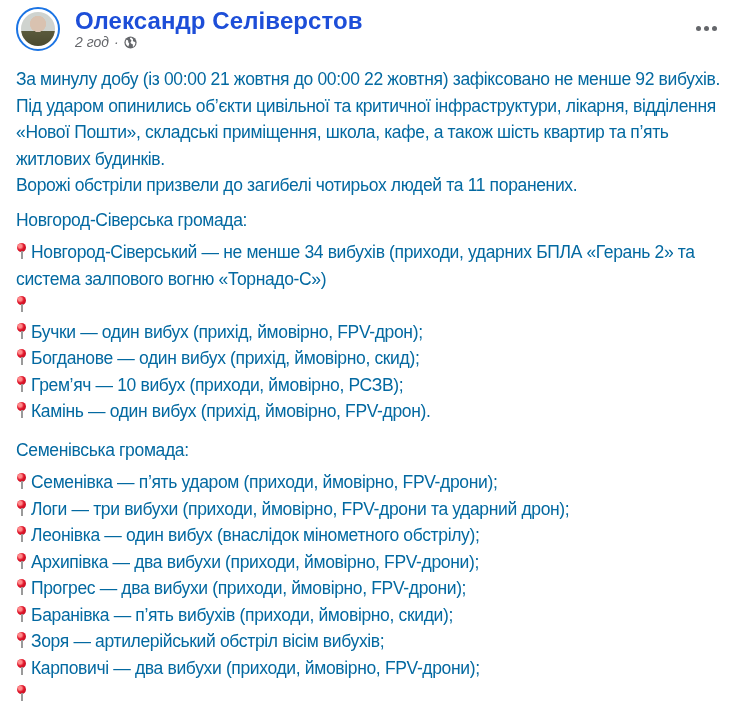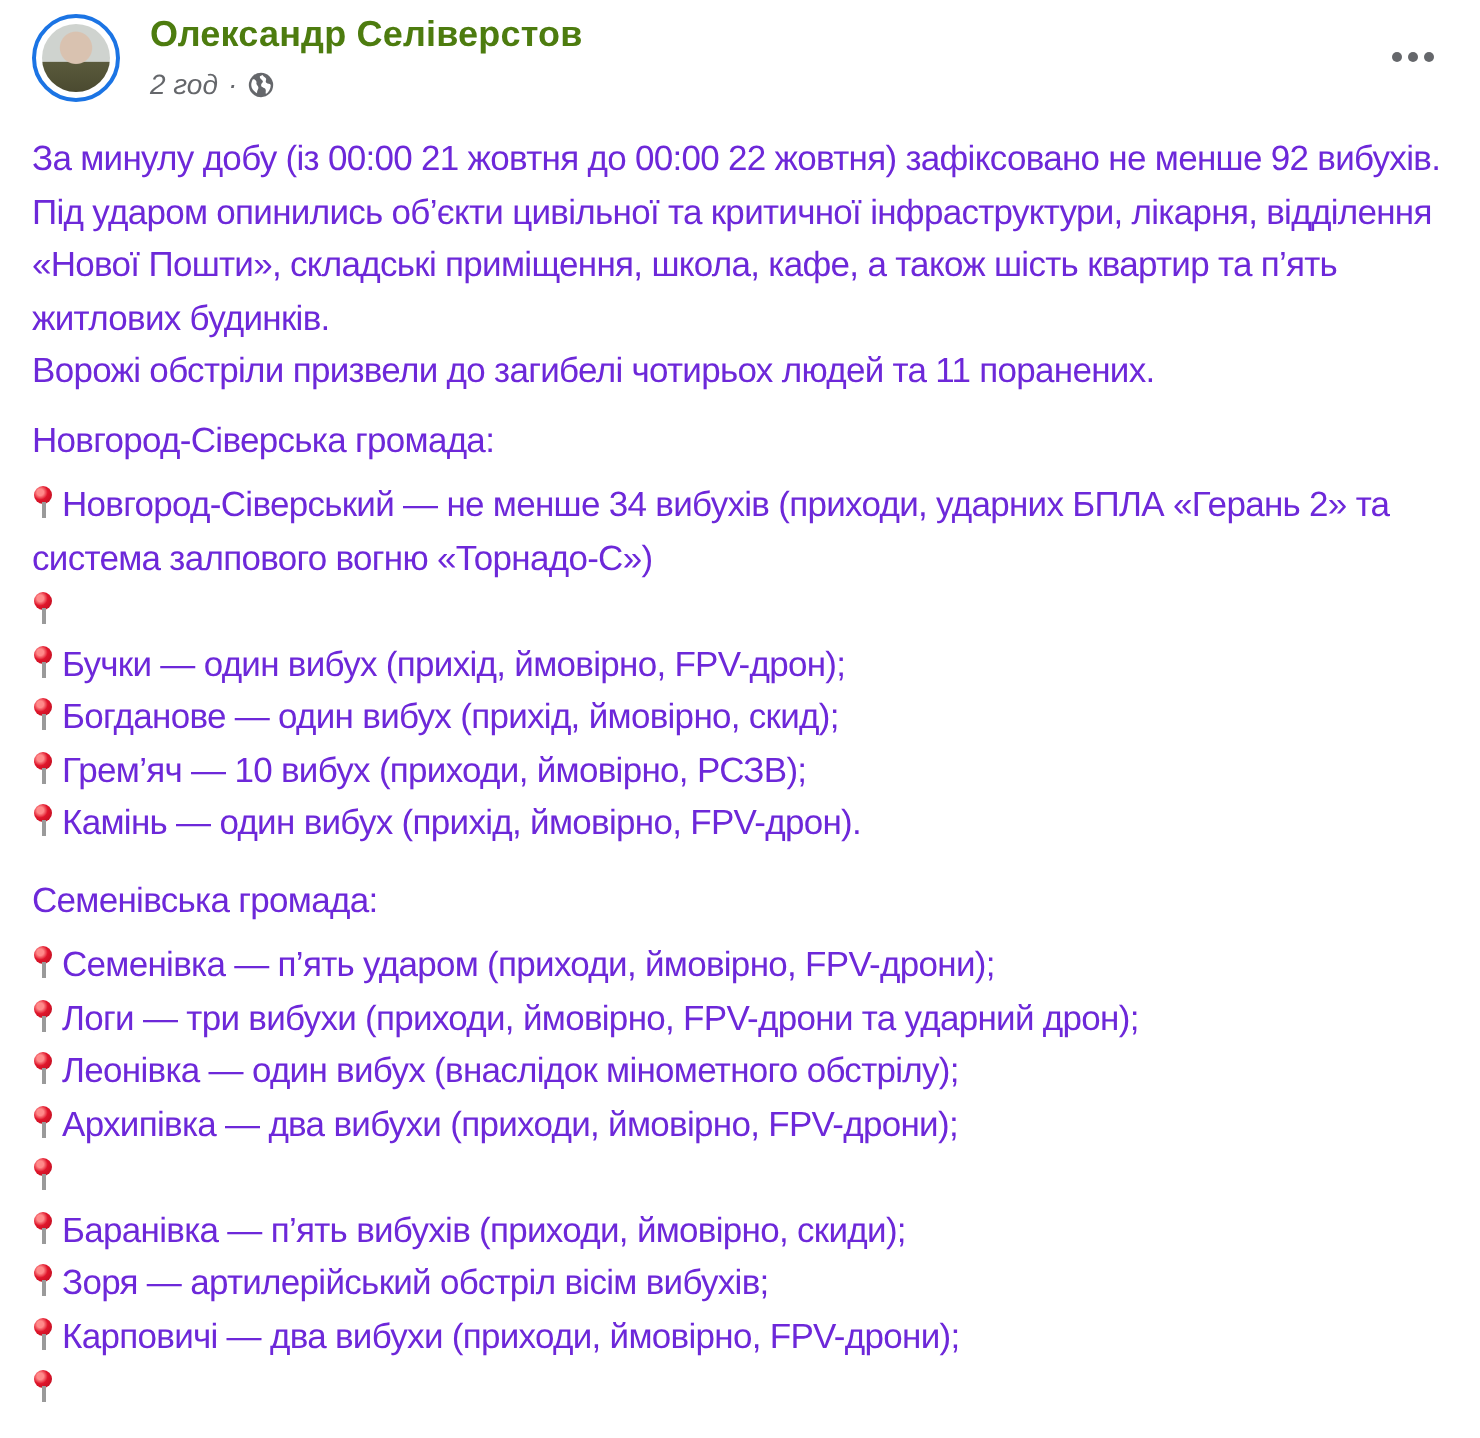--- a/index.html
+++ b/index.html
@@ -16,35 +16,35 @@
       border-radius: 50%; border: 2px solid #1b74e4; box-sizing: border-box;
       background: #fff; overflow: hidden;
     }
     .avatar-inner {
       position: absolute; left: 3px; top: 3px; width: 34px; height: 34px; border-radius: 50%;
       background: radial-gradient(circle at 50% 35%, #d9c2b0 0 28%, transparent 30%),
                   linear-gradient(180deg, #cfd3cf 0%, #cfd3cf 55%, #5a5a3c 56%, #4b4a30 100%);
     }
     .author-name {
       position: absolute; left: 75px; top: 7px;
-      font-size: 18px; font-weight: bold; color: #4d7c0f; letter-spacing: 0.1px;
+      font-size: 24px; font-weight: bold; color: #1d4ed8; letter-spacing: 0.1px;
     }
     .meta { position: absolute; left: 75px; top: 34px; font-size: 14px; color: #65676b; display: flex; align-items: center; font-style: italic; }
     .meta .dot { margin: 0 5px; }
     .globe { width: 13px; height: 13px; display: inline-block; }
     .more-button {
       position: absolute; left: 688px; top: 14px; width: 36px; height: 28px;
       display: flex; align-items: center; justify-content: center; gap: 3px; cursor: pointer;
     }
     .more-button span { width: 5px; height: 5px; border-radius: 50%; background: #65676b; display: block; }
 
     .post-body {
       position: absolute; left: 16px; top: 66px; width: 715px;
       font-family: "Liberation Sans", sans-serif;
-      font-size: 17.5px; line-height: 26.5px; color: #6d28d9;
+      font-size: 17.5px; line-height: 26.5px; color: #0369a1;
       letter-spacing: -0.35px;
     }
     .para { margin: 0; }
     .section-title { margin: 0; }
     .gap-after-intro { height: 8px; }
     .gap-after-title { height: 6px; }
     .gap-between-sections { height: 12px; }
     .list-item { margin: 0; }
     .pin {
       display: inline-block; width: 12px; height: 18px; position: relative; vertical-align: -2px; margin-right: 3px;
@@ -96,18 +96,18 @@
   <p class="list-item"><span class="pin"></span><span>Грем’яч — 10 вибух (приходи, ймовірно, РСЗВ);</span></p>
   <p class="list-item"><span class="pin"></span><span>Камінь — один вибух (прихід, ймовірно, FPV-дрон).</span></p>
   <div class="gap-between-sections"></div>
 
   <p class="section-title">Семенівська громада:</p>
   <div class="gap-after-title"></div>
   <p class="list-item"><span class="pin"></span><span>Семенівка — п’ять ударом (приходи, ймовірно, FPV-дрони);</span></p>
   <p class="list-item"><span class="pin"></span><span>Логи — три вибухи (приходи, ймовірно, FPV-дрони та ударний дрон);</span></p>
   <p class="list-item"><span class="pin"></span><span>Леонівка — один вибух (внаслідок мінометного обстрілу);</span></p>
   <p class="list-item"><span class="pin"></span><span>Архипівка — два вибухи (приходи, ймовірно, FPV-дрони);</span></p>
-  <p class="list-item"><span class="pin"></span></p>
+  <p class="list-item"><span class="pin"></span><span>Прогрес — два вибухи (приходи, ймовірно, FPV-дрони);</span></p>
   <p class="list-item"><span class="pin"></span><span>Баранівка — п’ять вибухів (приходи, ймовірно, скиди);</span></p>
   <p class="list-item"><span class="pin"></span><span>Зоря — артилерійський обстріл вісім вибухів;</span></p>
   <p class="list-item"><span class="pin"></span><span>Карповичі — два вибухи (приходи, ймовірно, FPV-дрони);</span></p>
   <p class="list-item"><span class="pin"></span></p>
 </div>
 
 </body></html>

